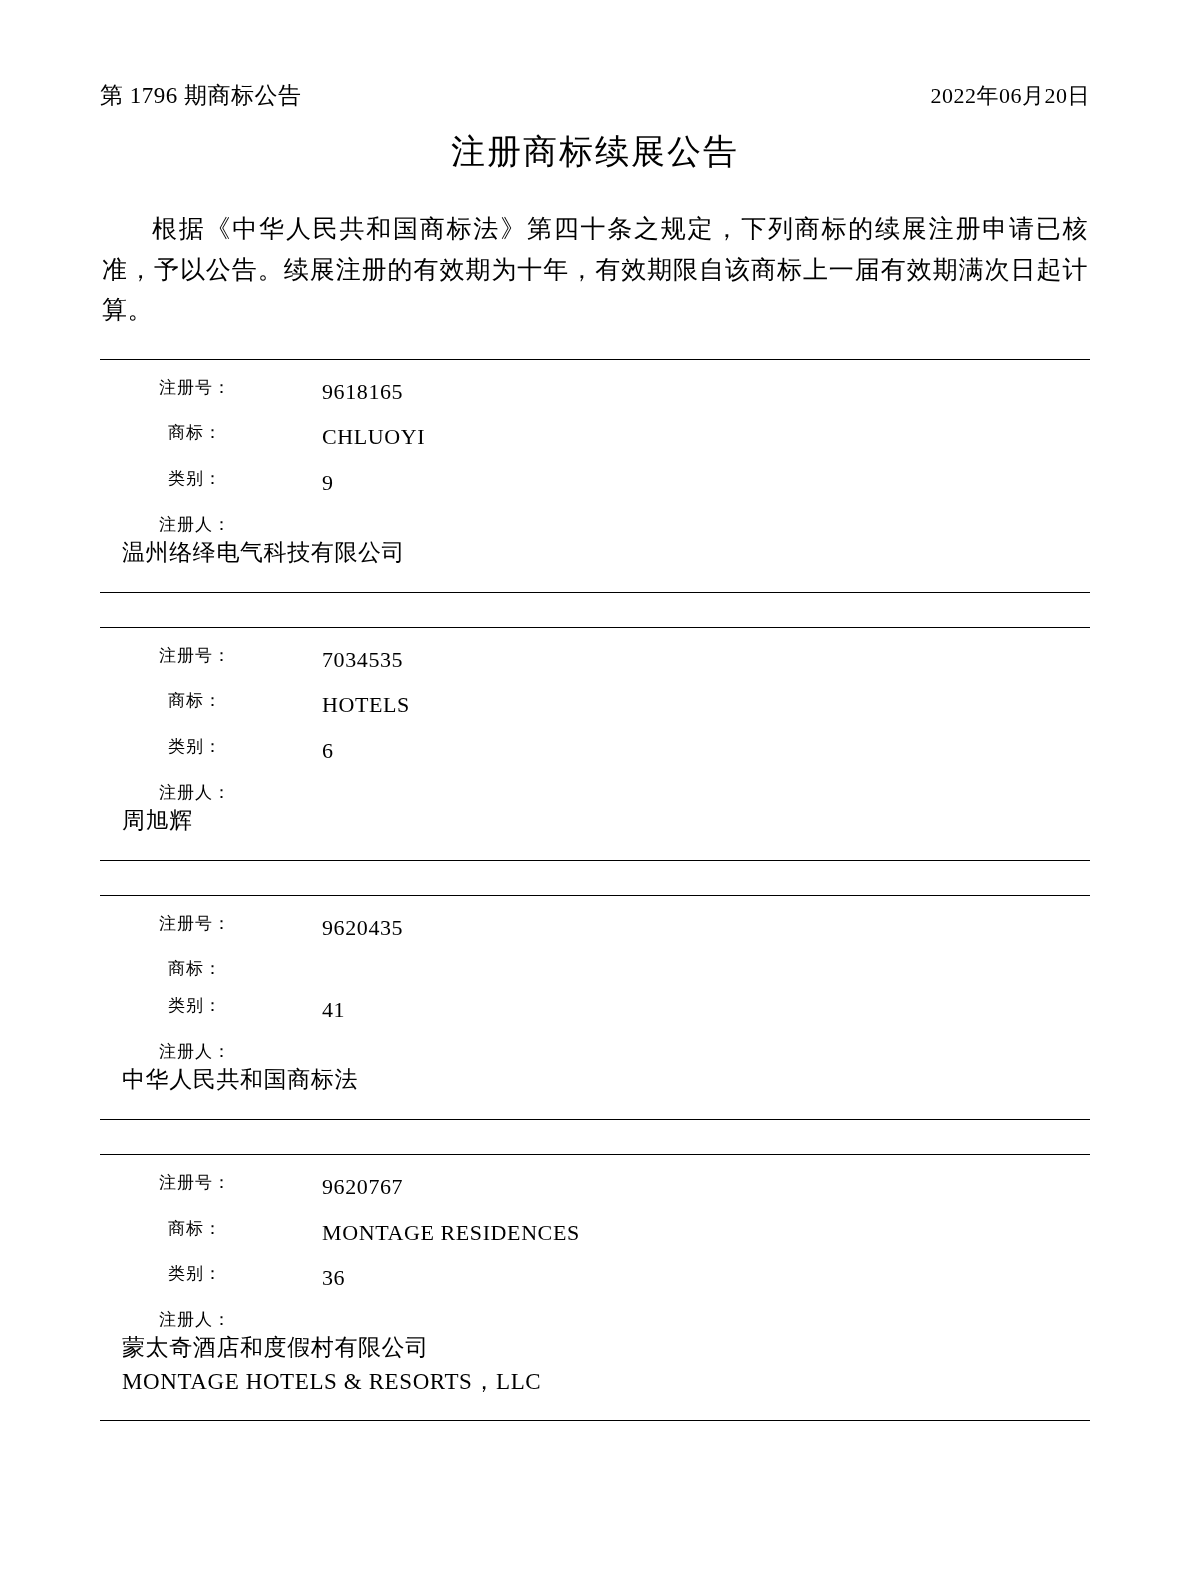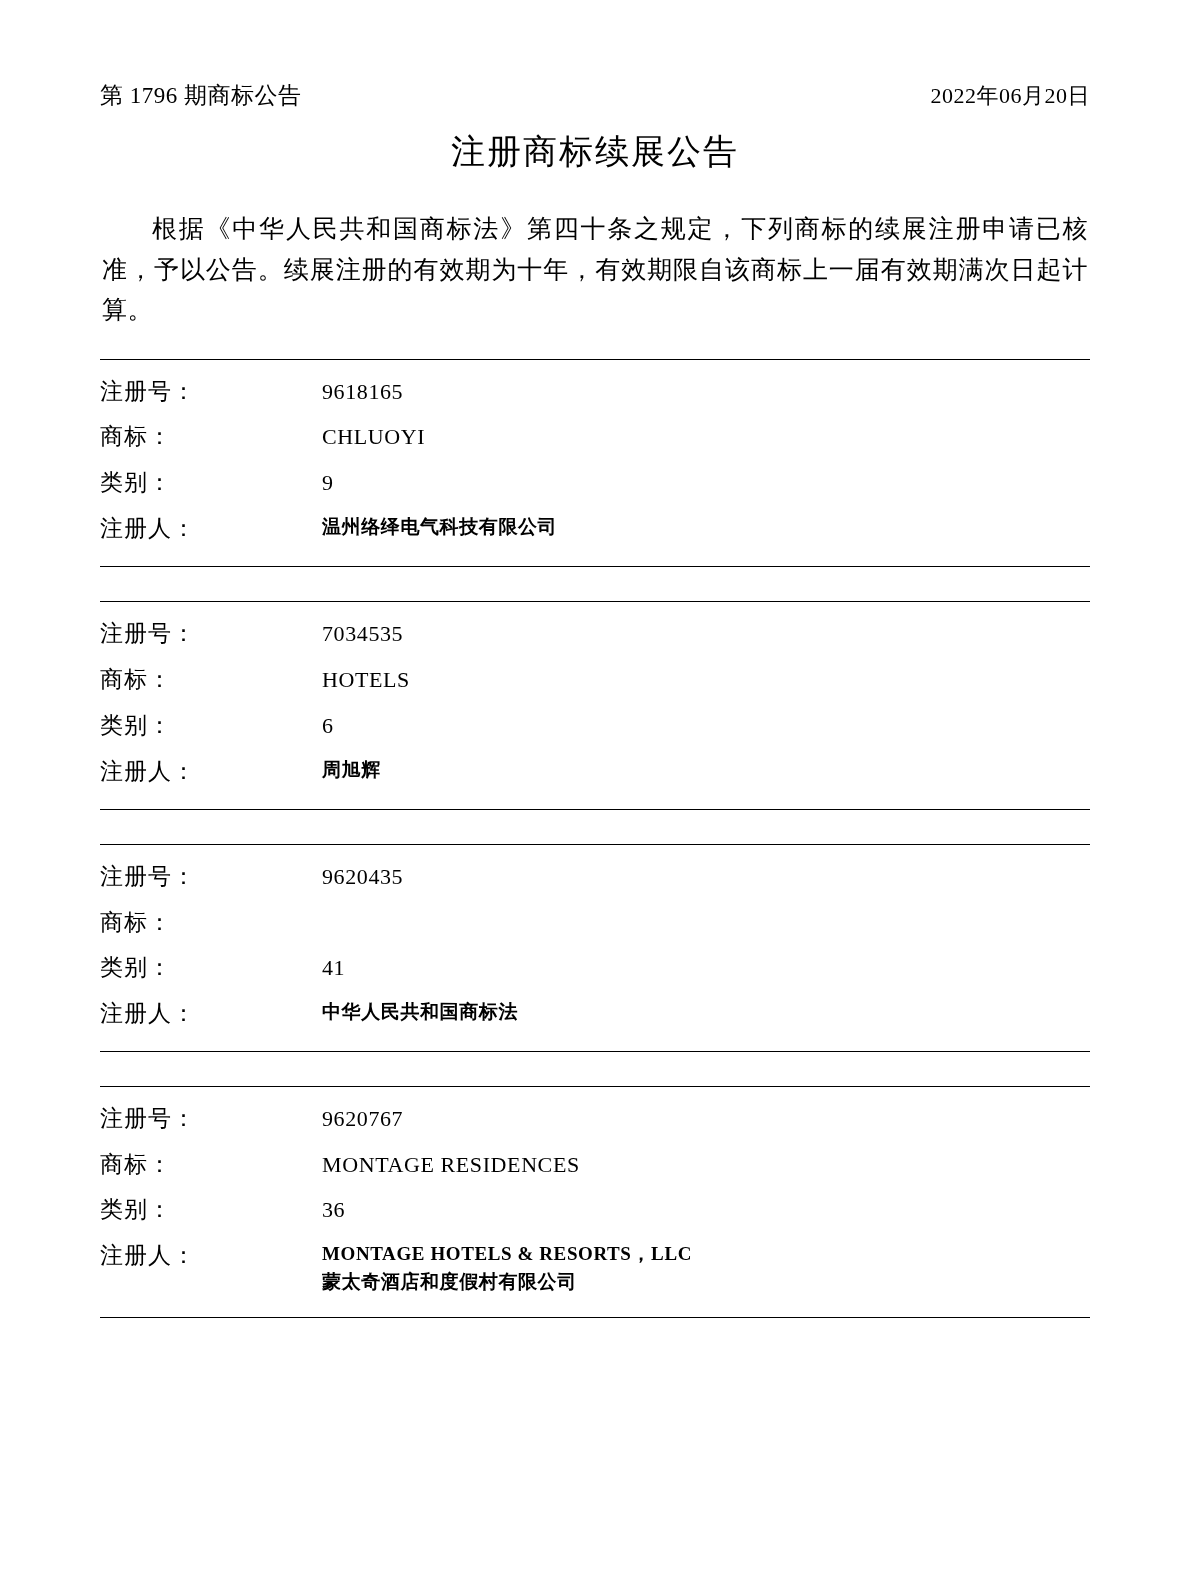--- a/index.html
+++ b/index.html
@@ -63,40 +63,40 @@
   .record {
     padding: 16px 0 22px 0;
   }
   .row {
     display: flex;
     align-items: flex-start;
     margin: 0 0 14px 0;
   }
   .row:last-child {
     margin-bottom: 0;
+    flex-direction: column;
   }
   .label {
     width: 200px;
     min-width: 200px;
-    text-align: left;
-    font-size: 23px;
+    text-align: center;
+    font-size: 17px;
     letter-spacing: 1px;
     padding-right: 10px;
     box-sizing: border-box;
   }
   .value {
     font-size: 22px;
     letter-spacing: 0.6px;
     line-height: 1.45;
     padding-left: 22px;
     flex: 1;
   }
   .value-cn {
-    font-size: 19px;
-    font-weight: bold;
+    font-size: 23px;
   }
   .value-line {
     display: block;
   }
   .spacer {
     height: 34px;
   }
 </style>
 </head>
 <body>
@@ -197,21 +197,21 @@
       <div class="label">商标：</div>
       <div class="value">MONTAGE RESIDENCES</div>
     </div>
     <div class="row">
       <div class="label">类别：</div>
       <div class="value">36</div>
     </div>
     <div class="row">
       <div class="label">注册人：</div>
       <div class="value value-cn">
+        <span class="value-line">蒙太奇酒店和度假村有限公司</span>
         <span class="value-line">MONTAGE HOTELS &amp; RESORTS，LLC</span>
-        <span class="value-line">蒙太奇酒店和度假村有限公司</span>
       </div>
     </div>
   </div>
 
   <hr class="rule">
 
 </div>
 
 </body></html>

